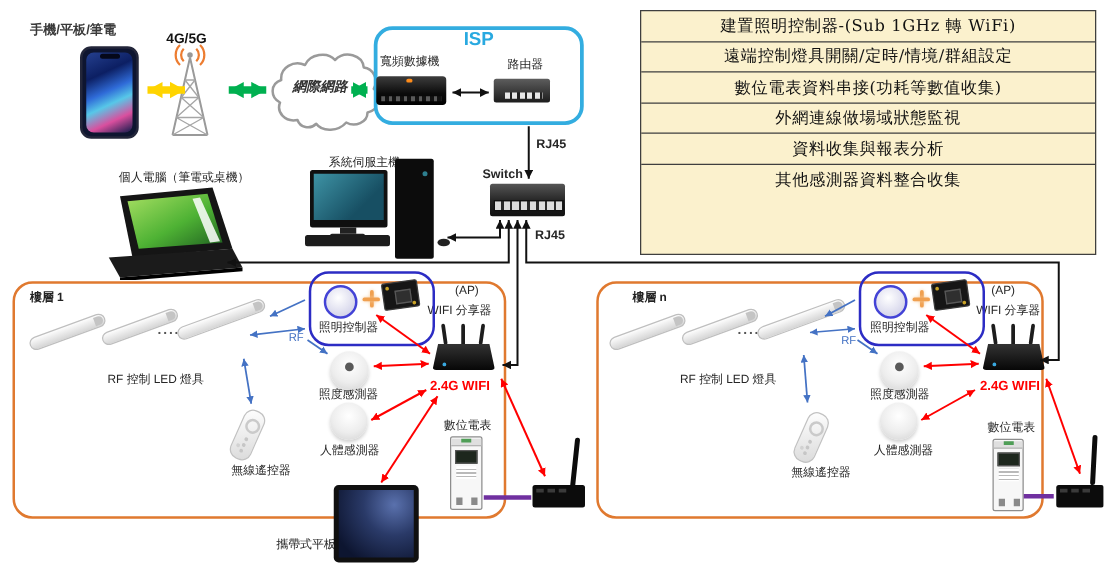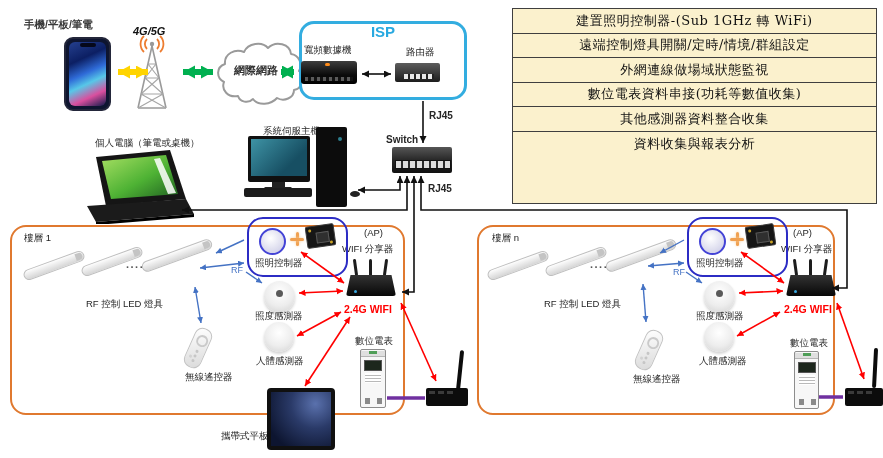--- a/index.html
+++ b/index.html
@@ -54,21 +54,21 @@
           border:1.5px solid #3f3f3f;background:#fbf1cd;z-index:5;
           font-family:"DejaVu Serif","Liberation Serif",serif;}
   .ftable .row{height:24.5px;box-sizing:border-box;border-bottom:1px solid #3f3f3f;
           display:flex;align-items:center;justify-content:center;font-size:13px;color:#111;
           letter-spacing:.5px;}
   .ftable .row:last-child{border-bottom:none;}
   .ftable .hdr{font-weight:bold;font-size:14.5px;color:#c00000;}
 
   
   .floorbox{position:absolute;border:2px solid #e0792f;border-radius:16px;box-sizing:border-box;z-index:2;}
-  .floor-name{position:absolute;font-size:9.5px;color:#222;font-weight:normal;z-index:6;}
+  .floor-name{position:absolute;font-size:9.5px;color:#222;font-weight:bold;z-index:6;}
 
   .tube{position:absolute;height:11px;border-radius:6px;z-index:6;
         background:linear-gradient(#fdfdfd,#d5d5d5);border:1px solid #bfbfbf;box-sizing:border-box;
         transform:rotate(-20deg);}
   .tube i{position:absolute;right:1px;top:1px;bottom:1px;width:7px;background:#c4c4c4;border-radius:0 5px 5px 0;}
   .dots{position:absolute;font-size:11px;font-weight:bold;color:#555;letter-spacing:1.5px;z-index:6;}
 
   .remote{position:absolute;width:18px;height:42px;border-radius:8px;z-index:6;
         background:linear-gradient(150deg,#ffffff,#dadada);border:1px solid #c2c2c2;box-sizing:border-box;
         transform:rotate(24deg);}
@@ -190,34 +190,34 @@
     <path d="M819,397 H843" stroke="#7030a0" stroke-width="3.5" fill="none"></path>
   </svg>
 
   <div class="lbl lbl-bold" style="left:24px;top:19px;font-size:10.5px;color:#3a3a3a;">手機/平板/筆電</div>
 
   <div class="phone">
     <div class="scr"></div>
     <div class="notch"></div>
   </div>
 
-  <div class="lbl lbl-bold" style="left:133px;top:25px;font-size:11px;color:#111;font-style:italic;">4G/5G</div>
+  <div class="lbl lbl-bold" style="left:133px;top:25px;font-size:11px;color:#111;">4G/5G</div>
 
   <svg class="abs" style="left:123px;top:34px;" width="58" height="80" viewBox="0 0 58 80">
     <circle cx="29" cy="10" r="2.2" fill="#999"></circle>
     <path d="M29,12 L15,74 M29,12 L43,74 M15,74 H43" stroke="#9a9a9a" stroke-width="1.6" fill="none"></path>
     <path d="M25,30 H33 M22,44 H36 M18,60 H40 M25,30 L36,44 M33,30 L22,44 M22,44 L40,60 M36,44 L18,60 M18,60 L43,74 M40,60 L15,74" stroke="#a6a6a6" stroke-width="1.1" fill="none"></path>
     <path d="M21,2 A11,11 0 0 0 21,18 M24,5 A7,7 0 0 0 24,15" stroke="#ed7d31" stroke-width="1.8" fill="none"></path>
     <path d="M37,2 A11,11 0 0 1 37,18 M34,5 A7,7 0 0 1 34,15" stroke="#ed7d31" stroke-width="1.8" fill="none"></path>
   </svg>
 
   <svg class="abs" style="left:212px;top:36px;" width="88" height="72" viewBox="0 0 88 72">
     <path d="M26,60 C16,62 9,54 12,46 C4,42 4,31 13,28 C12,18 23,12 32,16 C36,7 50,5 56,12 C64,4 78,8 79,18 C87,19 91,28 87,35 C94,41 91,52 82,54 C82,62 72,66 65,62 C59,69 46,70 41,63 C36,68 28,66 26,60 Z" fill="#ffffff" stroke="#9a9a9a" stroke-width="2" stroke-linejoin="round"></path>
   </svg>
-  <div class="lbl lbl-bold" style="left:222px;top:64px;width:68px;text-align:center;font-size:11px;color:#333;z-index:6;">網際網路</div>
+  <div class="lbl lbl-bold" style="left:222px;top:64px;width:68px;text-align:center;font-size:11px;color:#333;z-index:6;font-style:italic;">網際網路</div>
 
   <div class="ispbox"></div>
   <div class="isptitle">ISP</div>
   <div class="lbl" style="left:304px;top:45px;z-index:6;">寬頻數據機</div>
   <div class="modem">
     <i class="led"></i>
     <i class="slots"></i>
   </div>
   <div class="lbl" style="left:406px;top:47px;z-index:6;">路由器</div>
   <div class="isprouter">
@@ -256,24 +256,24 @@
 
   <div class="lbl" style="left:386px;top:134px;font-size:10px;font-weight:600;">Switch</div>
   <div class="switch">
     <div class="ports"></div>
   </div>
   <div class="lbl" style="left:428px;top:183px;font-size:10px;font-weight:600;">RJ45</div>
 
   <div class="ftable">
     <div class="row">建置照明控制器-(Sub 1GHz 轉 WiFi)</div>
     <div class="row">遠端控制燈具開關/定時/情境/群組設定</div>
+    <div class="row">數位電表資料串接(功耗等數值收集)</div>
     <div class="row">外網連線做場域狀態監視</div>
-    <div class="row">數位電表資料串接(功耗等數值收集)</div>
+    <div class="row">資料收集與報表分析</div>
     <div class="row">其他感測器資料整合收集</div>
-    <div class="row">資料收集與報表分析</div>
   </div>
 
   <div class="floorbox" style="left:10px;top:225px;width:395px;height:190px;"></div>
   <div class="floor-name" style="left:24px;top:232px;">樓層 1</div>
 
   <div class="tube" style="left:22px;top:260px;width:64px;">
       <i></i>
     </div>
   <div class="tube" style="left:80px;top:256px;width:64px;">
       <i></i>
@@ -328,21 +328,21 @@
 
   <div class="tablet" style="left:267px;top:388px;">
     <div class="scr"></div>
   </div>
   <div class="lbl" style="left:221px;top:431px;">攜帶式平板</div>
 
   <div class="bridge" style="left:426px;top:388px;width:42px;"></div>
   <div class="bantenna" style="left:456px;top:350px;"></div>
 
   <div class="floorbox" style="left:477px;top:225px;width:358px;height:190px;"></div>
-  <div class="floor-name" style="left:492px;top:232px;">樓層 n</div>
+  <div class="floor-name" style="left:506px;top:232px;">樓層 n</div>
 
   <div class="tube" style="left:486px;top:260px;width:64px;">
       <i></i>
     </div>
   <div class="tube" style="left:544px;top:256px;width:64px;">
       <i></i>
     </div>
   <div class="dots" style="left:590px;top:258px;">.....</div>
   <div class="tube" style="left:604px;top:250px;width:74px;">
       <i></i>

